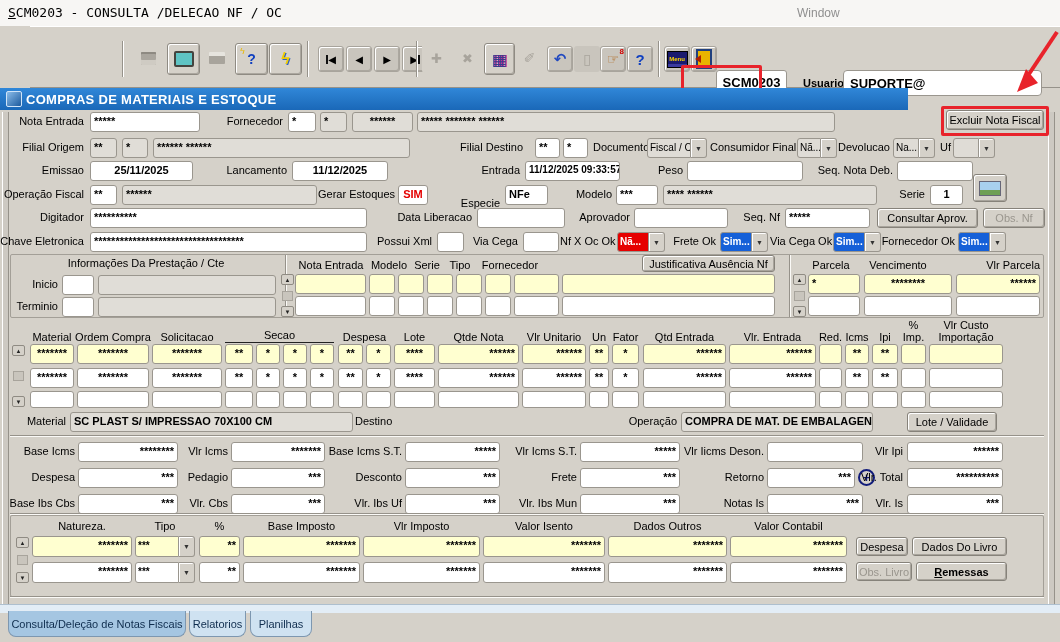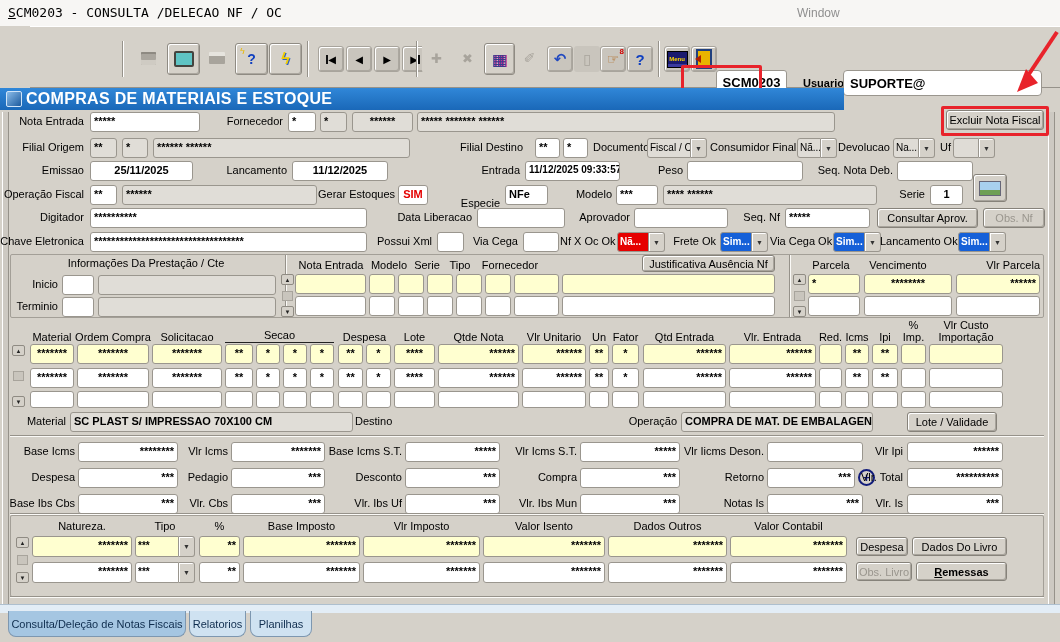--- a/index.html
+++ b/index.html
@@ -33,21 +33,21 @@
   .i-hand::before{content:"☞";color:#b06820;font-size:14px;}
   .i-hand::after{content:"8";position:absolute;right:1px;top:0;color:#d00000;font-size:8px;font-weight:bold;}
   .i-help2::before{content:"?";color:#1040c0;font-weight:bold;font-size:15px;}
   .i-menu{width:19px;height:15px;background:#1a1a6e;border:1px solid #000;color:#ffd800;font-size:6px;font-weight:bold;display:flex;align-items:center;justify-content:center;box-shadow:inset 0 -3px 0 #3a3a9e;}
   .i-door{width:12px;height:16px;background:#e8b400;border:2px solid #20407e;position:relative;}
   .i-door::after{content:"";position:absolute;left:-7px;top:4px;border:4px solid transparent;border-right:6px solid #b02000;}
   .pgmbox{position:absolute;left:686px;top:43px;width:71px;height:24px;background:#fff;border:1px solid #9a968e;border-radius:3px;font-weight:bold;font-size:13px;display:flex;align-items:center;justify-content:center;box-sizing:border-box;}
   .userfld{position:absolute;left:813px;top:43px;width:199px;height:26px;background:#fff;border:1px solid #9a968e;border-radius:4px;font-weight:bold;font-size:13px;display:flex;align-items:center;padding-left:6px;box-sizing:border-box;}
   .userlbl{position:absolute;left:773px;top:50px;font-weight:bold;font-size:11px;}
   
-  .hdr{position:absolute;left:0;top:88px;width:844px;height:22px;background:linear-gradient(180deg,#3087d8,#1a68b8);color:#fff;font-weight:bold;font-size:16px;letter-spacing:.3px;display:flex;align-items:center;padding-left:26px;box-sizing:border-box;}
+  .hdr{position:absolute;left:0;top:88px;width:908px;height:22px;background:linear-gradient(180deg,#3087d8,#1a68b8);color:#fff;font-weight:bold;font-size:13px;letter-spacing:.3px;display:flex;align-items:center;padding-left:26px;box-sizing:border-box;}
   .hdr-icon{position:absolute;left:6px;top:3px;width:14px;height:14px;border:1px solid #cfe4f8;background:linear-gradient(135deg,#8abce9,#1c5a9e);border-radius:2px;}
   
   .lbl{position:absolute;text-align:right;white-space:nowrap;}
   .fld{position:absolute;height:20px;background:#fff;border:1px solid #9a968e;border-radius:3px;box-sizing:border-box;font-weight:bold;font-size:11px;padding:2px 3px;white-space:nowrap;overflow:hidden;}
   .g{background:#e0ddd7;}
   .c{text-align:center;} .rr{text-align:right;}
   .f10{font-size:10px;}
   .redtx{color:#e40000;}
   .dd{position:absolute;height:20px;display:flex;}
   .ddv{flex:1;border:1px solid #9a968e;border-radius:3px 0 0 3px;background:#dfdcd6;font-size:10px;padding:3px 2px;box-sizing:border-box;overflow:hidden;white-space:nowrap;}
@@ -259,21 +259,21 @@
   <div class="lbl" style="left:670px;top:235px;width:46px">Frete Ok</div>
   <div class="dd" style="left:720px;top:232px;width:48px">
       <span class="ddv blue">Sim...</span>
       <span class="ddb"></span>
     </div>
   <div class="lbl" style="left:770px;top:235px;width:60px">Via Cega Ok</div>
   <div class="dd" style="left:833px;top:232px;width:48px">
       <span class="ddv blue">Sim...</span>
       <span class="ddb"></span>
     </div>
-  <div class="lbl" style="left:880px;top:235px;width:75px">Lancamento Ok</div>
+  <div class="lbl" style="left:880px;top:235px;width:75px">Fornecedor Ok</div>
   <div class="dd" style="left:958px;top:232px;width:48px">
       <span class="ddv blue">Sim...</span>
       <span class="ddb"></span>
     </div>
 
   <div class="frame" style="left:10px;top:254px;width:1034px;height:64px"></div>
   <div class="vline" style="left:285px;top:255px;height:62px"></div>
   <div class="vline" style="left:789px;top:255px;height:62px"></div>
 
   <div class="hd" style="left:14px;top:257px;width:264px">Informações Da Prestação / Cte</div>
@@ -440,21 +440,21 @@
   <div class="fld rr" style="left:767px;top:442px;width:96px"></div>
   <div class="lbl" style="left:818px;top:445px;width:85px">Vlr Ipi</div>
   <div class="fld rr" style="left:907px;top:442px;width:96px">******</div>
 
   <div class="lbl" style="left:2px;top:471px;width:73px">Despesa</div>
   <div class="fld rr" style="left:78px;top:468px;width:100px">***</div>
   <div class="lbl" style="left:160px;top:471px;width:68px">Pedagio</div>
   <div class="fld rr" style="left:231px;top:468px;width:94px">***</div>
   <div class="lbl" style="left:322px;top:471px;width:80px">Desconto</div>
   <div class="fld rr" style="left:405px;top:468px;width:95px">***</div>
-  <div class="lbl" style="left:495px;top:471px;width:82px">Compra</div>
+  <div class="lbl" style="left:495px;top:471px;width:82px">Frete</div>
   <div class="fld rr" style="left:580px;top:468px;width:100px">***</div>
   <div class="lbl" style="left:676px;top:471px;width:88px">Retorno</div>
   <div class="fld rr" style="left:767px;top:468px;width:88px">***</div>
   <div class="pluscirc" style="left:858px;top:469px">+</div>
   <div class="lbl" style="left:818px;top:471px;width:85px">Vlr. Total</div>
   <div class="fld rr" style="left:907px;top:468px;width:96px">**********</div>
 
   <div class="lbl" style="left:2px;top:497px;width:73px">Base Ibs Cbs</div>
   <div class="fld rr" style="left:78px;top:494px;width:100px">***</div>
   <div class="lbl" style="left:160px;top:497px;width:68px">Vlr. Cbs</div>

